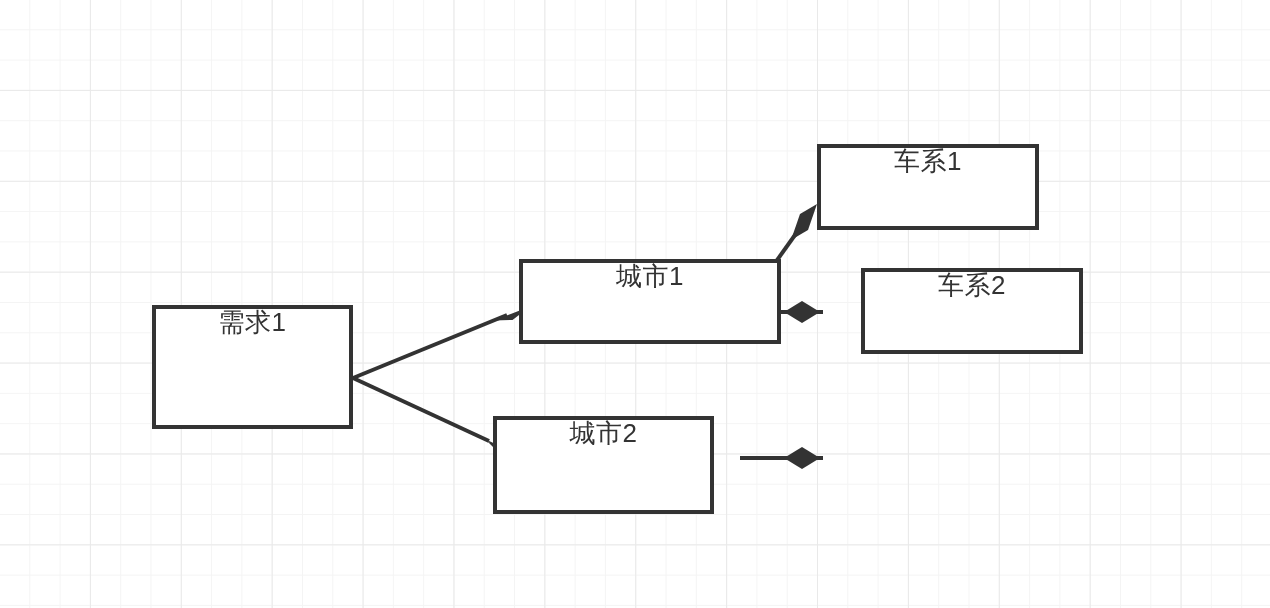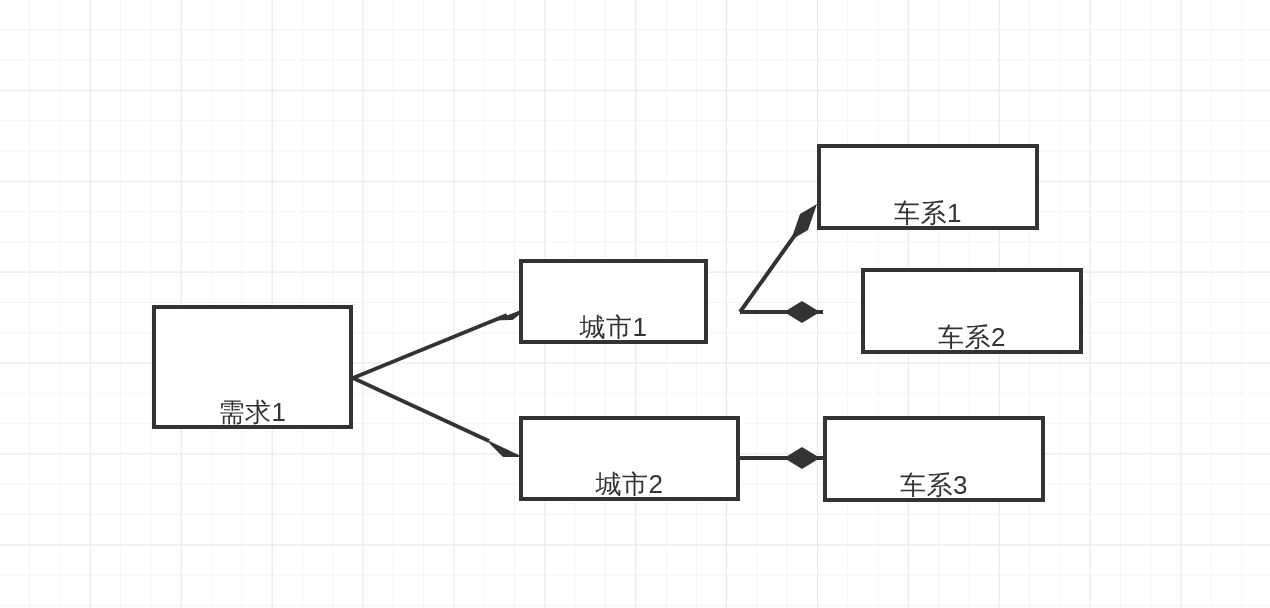--- a/index.html
+++ b/index.html
@@ -32,21 +32,21 @@
     top: 0;
     width: 1270px;
     height: 608px;
   }
   .node {
     position: absolute;
     box-sizing: border-box;
     background: #ffffff;
     border: 4px solid #333333;
     display: flex;
-    align-items: flex-end;
+    align-items: flex-start;
     justify-content: center;
     z-index: 2;
   }
   .node-label {
     color: #333333;
     font-size: 26px;
     line-height: 1;
     letter-spacing: 0.5px;
     white-space: nowrap;
     font-family: "Liberation Sans", "DejaVu Sans", sans-serif;
@@ -90,33 +90,30 @@
     <g>
       <line x1="740" y1="458" x2="823" y2="458" stroke="#333333" stroke-width="4"></line>
       <polygon points="784,458 802,447 820,458 802,469" fill="#333333"></polygon>
     </g>
   </svg>
 
   <div class="node" style="left:152px; top:305px; width:201px; height:124px;">
     <span class="node-label">需求1</span>
   </div>
 
-  <div class="node" style="left:519px; top:259px; width:189px; height:85px;">
+  <div class="node" style="left:519px; top:259px; width:262px; height:85px;">
     <span class="node-label">城市1</span>
   </div>
 
-  <div class="node" style="left:519px; top:416px; width:221px; height:85px;">
+  <div class="node" style="left:493px; top:416px; width:221px; height:98px;">
     <span class="node-label">城市2</span>
   </div>
 
   <div class="node" style="left:817px; top:144px; width:222px; height:86px;">
     <span class="node-label">车系1</span>
   </div>
 
   <div class="node" style="left:861px; top:268px; width:222px; height:86px;">
     <span class="node-label">车系2</span>
   </div>
 
-  <div class="node" style="left:823px; top:416px; width:222px; height:86px;">
-    <span class="node-label">车系3</span>
-  </div>
 
 </div>
 
 </body></html>

